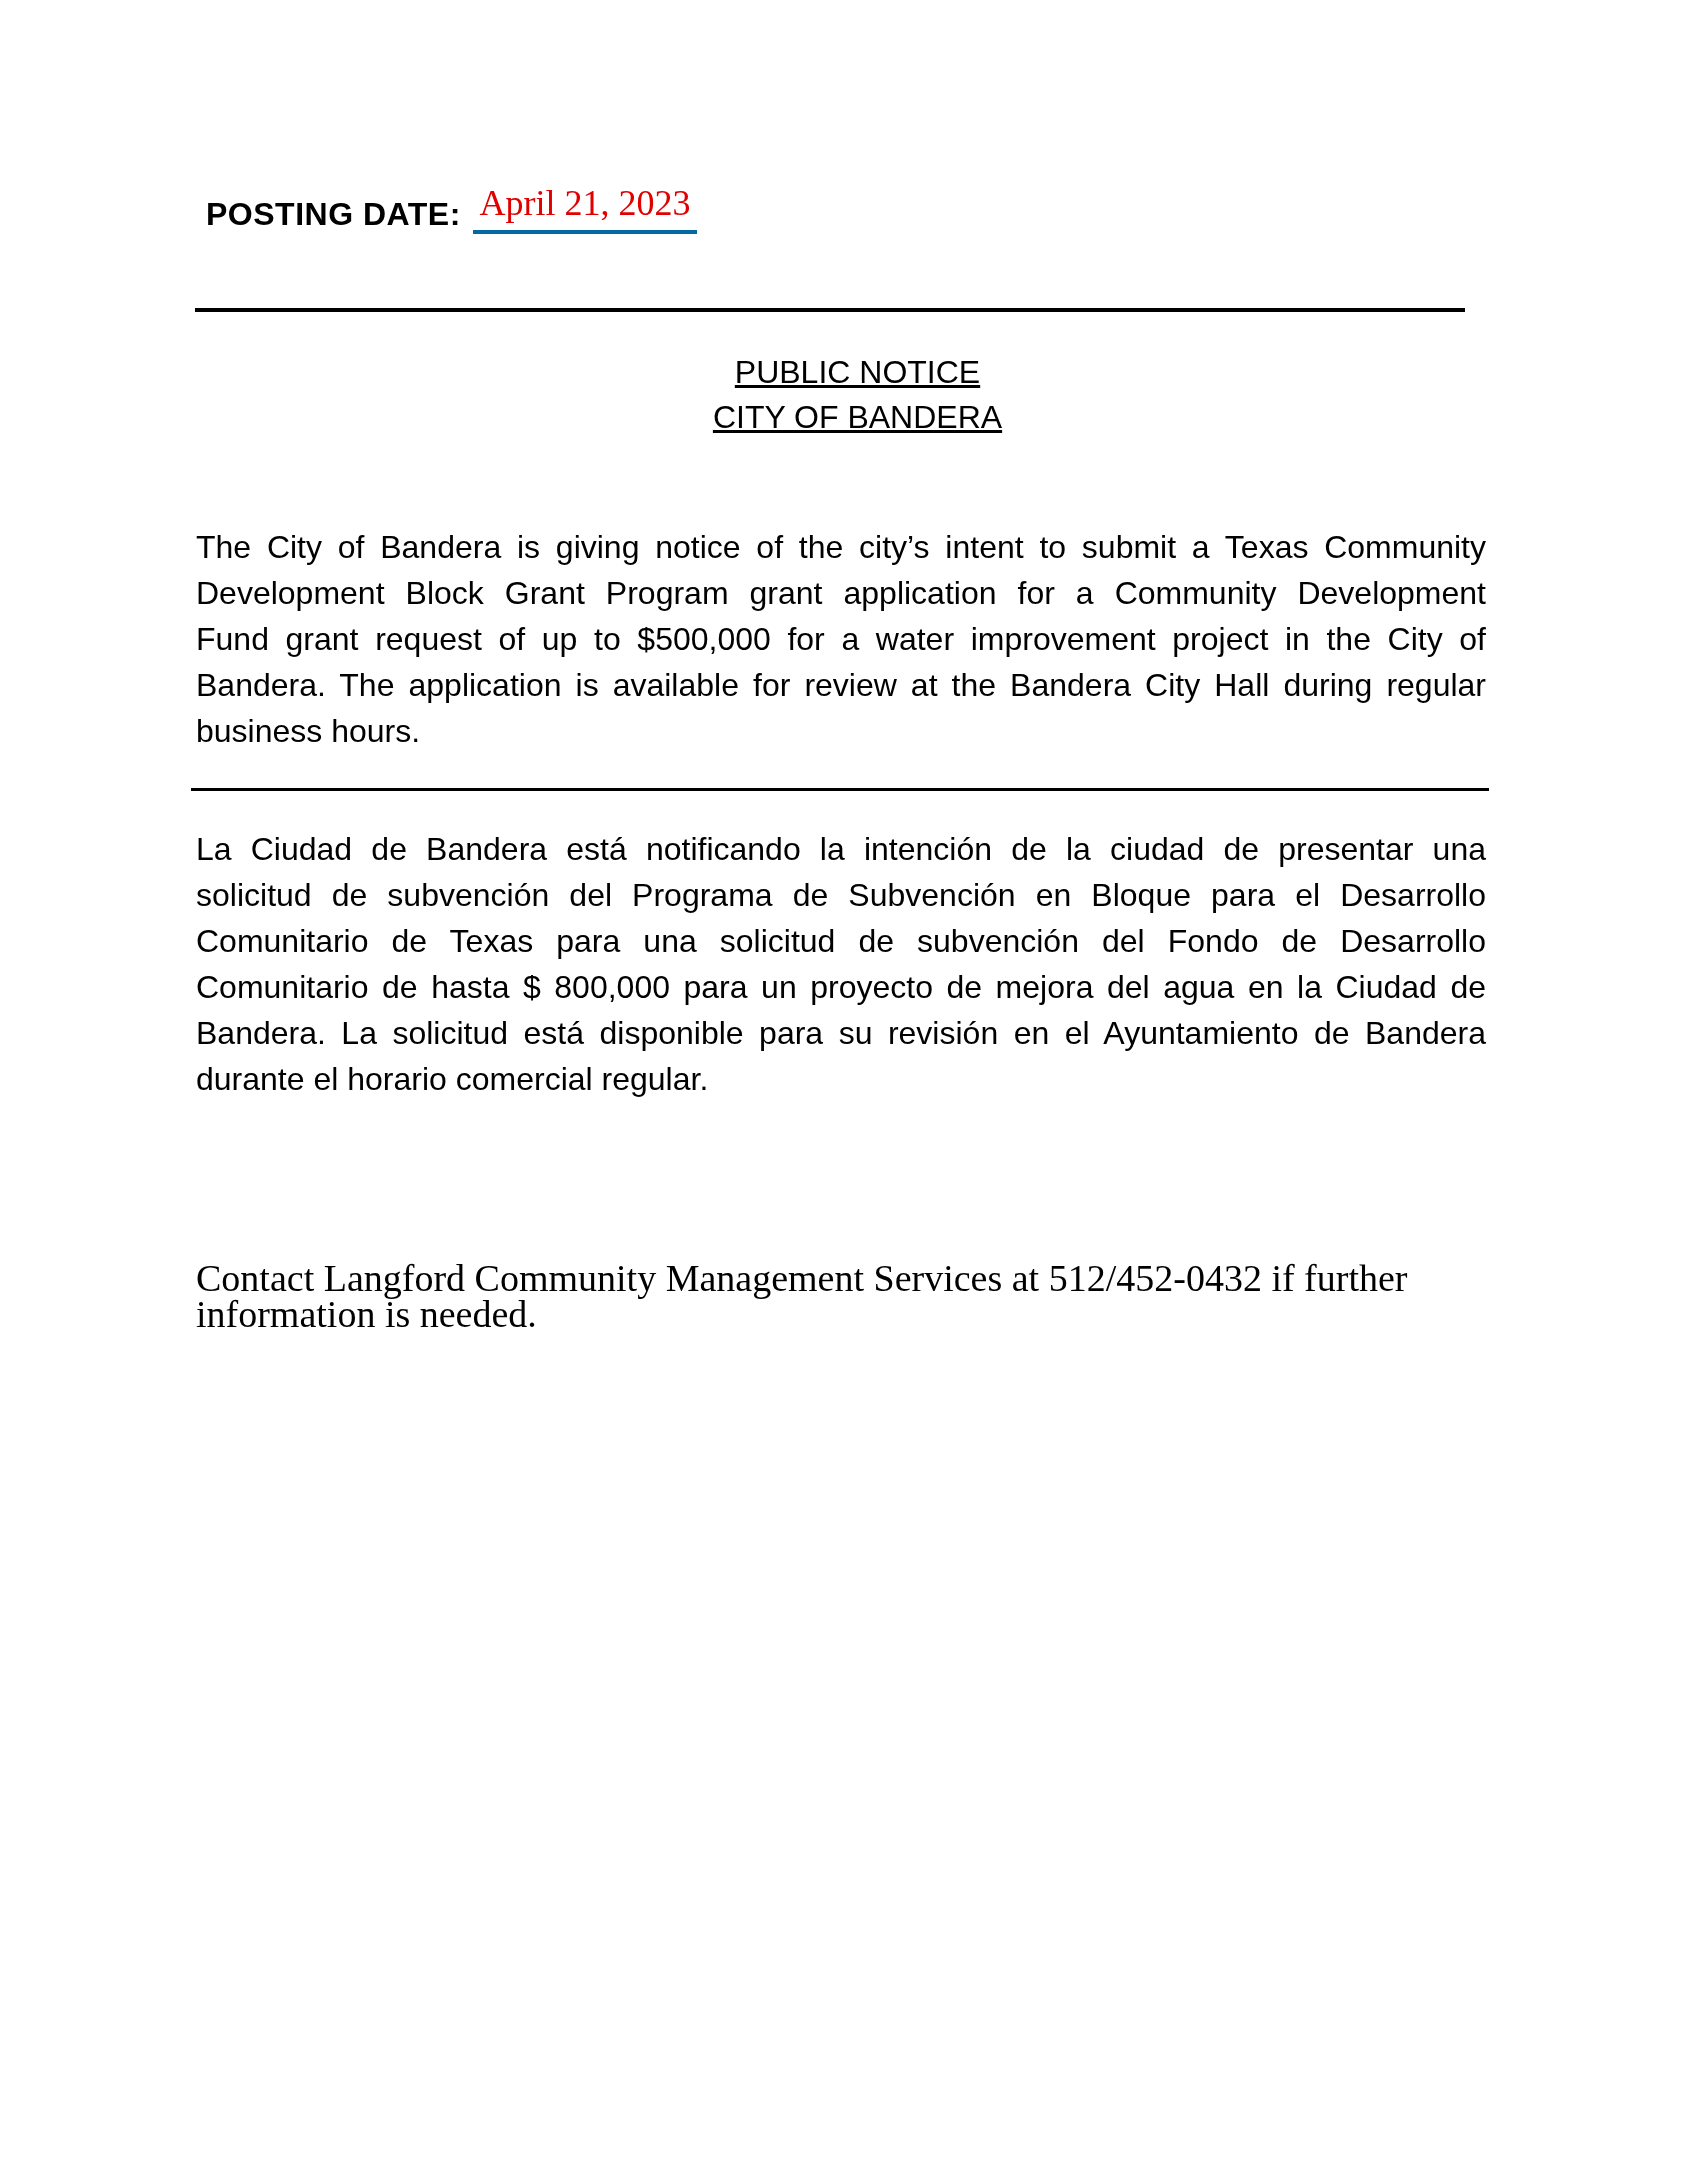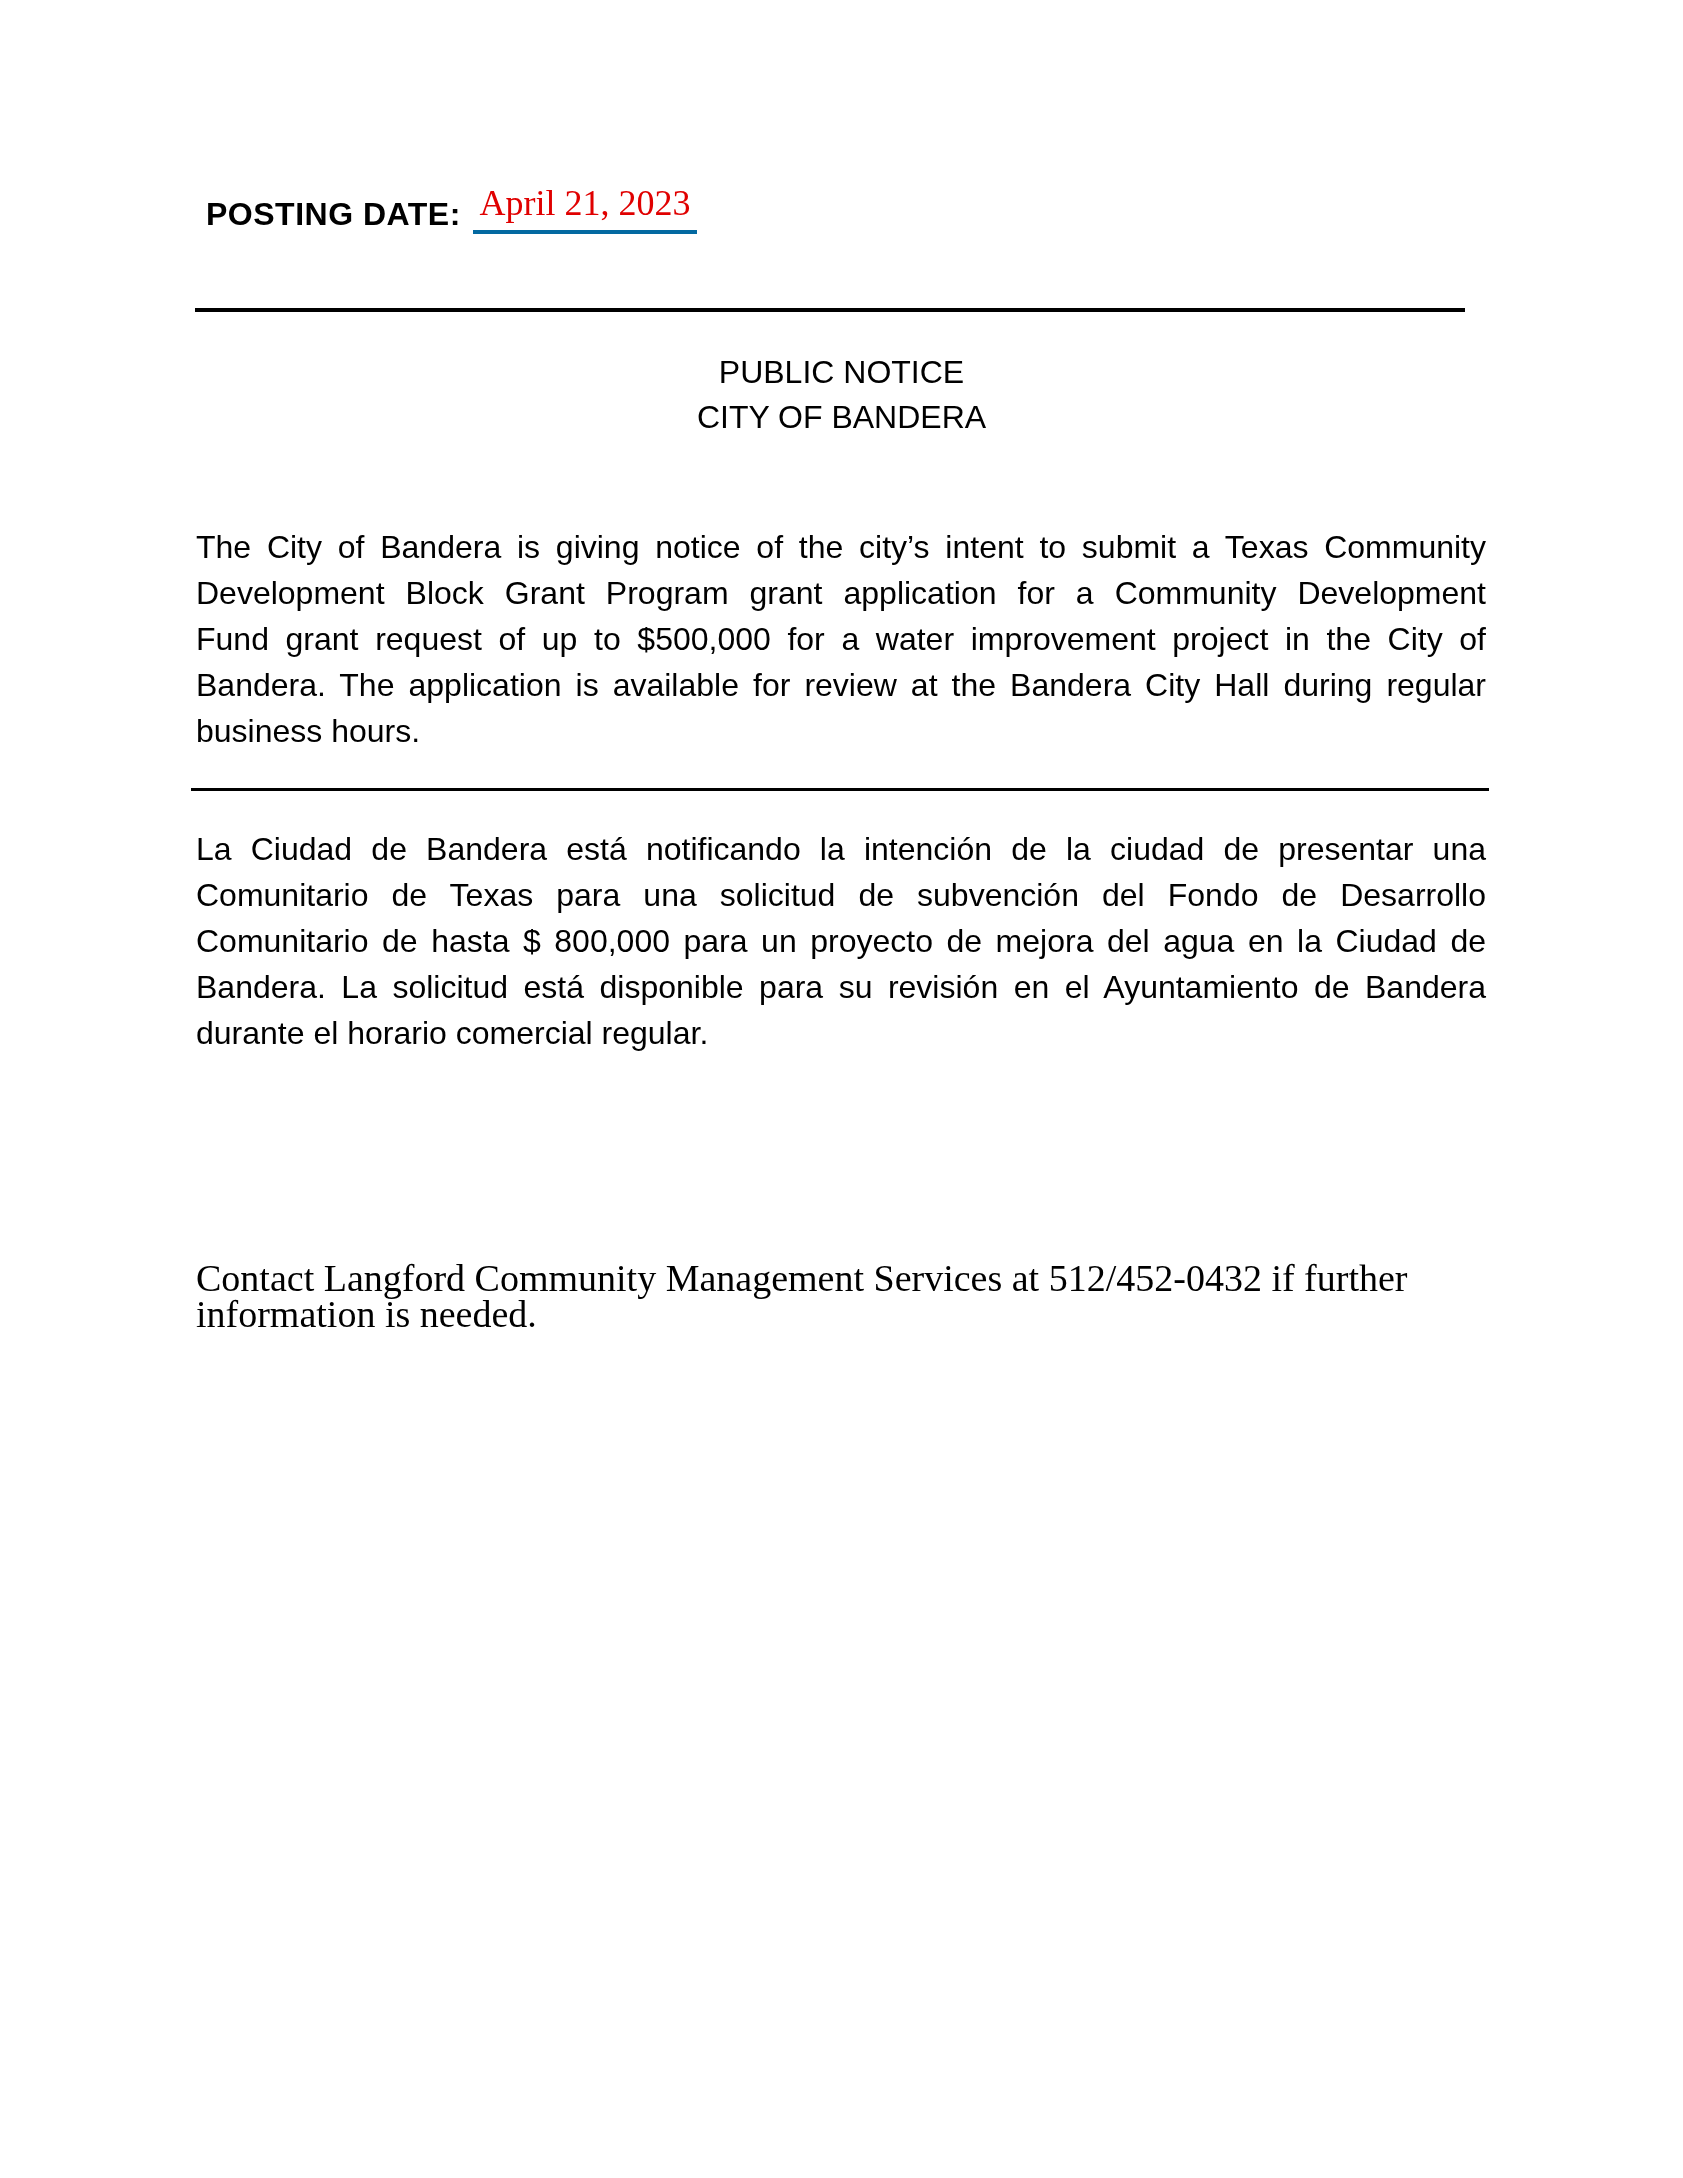--- a/index.html
+++ b/index.html
@@ -59,26 +59,27 @@
     left: 191px;
     top: 788px;
     width: 1298px;
     height: 3px;
     background: #000000;
   }
 
   
   .title-block {
     position: absolute;
-    left: 196px;
+    left: 212px;
     top: 350px;
     width: 1291px;
     text-align: center;
     font-size: 32px;
     line-height: 45px;
+    text-decoration: underline;
   }
 
   
   .para {
     position: absolute;
     left: 196px;
     width: 1290px;
     font-size: 32px;
     line-height: 46px;
   }
@@ -128,20 +129,21 @@
     <div class="jline">Development Block Grant Program grant application for a Community Development</div>
     <div class="jline">Fund grant request of up to $500,000 for a water improvement project in the City of</div>
     <div class="jline">Bandera. The application is available for review at the Bandera City Hall during regular</div>
     <div class="jline jline-last">business hours.</div>
   </div>
 
   <div class="divider-2"></div>
 
   <div class="para para-es">
     <div class="jline">La Ciudad de Bandera está notificando  la intención de la ciudad de presentar una</div>
+    <div class="jline">solicitud de subvención del  Programa de Subvención en Bloque para el Desarrollo</div>
     <div class="jline">Comunitario de Texas para una solicitud de subvención  del Fondo de Desarrollo</div>
     <div class="jline">Comunitario de hasta $ 800,000 para un proyecto de mejora del agua en la Ciudad de</div>
     <div class="jline">Bandera. La solicitud está disponible para su revisión en el Ayuntamiento de Bandera</div>
     <div class="jline jline-last">durante el horario comercial regular.</div>
   </div>
 
   <div class="contact-line">Contact Langford Community Management Services at 512/452-0432 if further information is needed.</div>
 
 </div>
 

